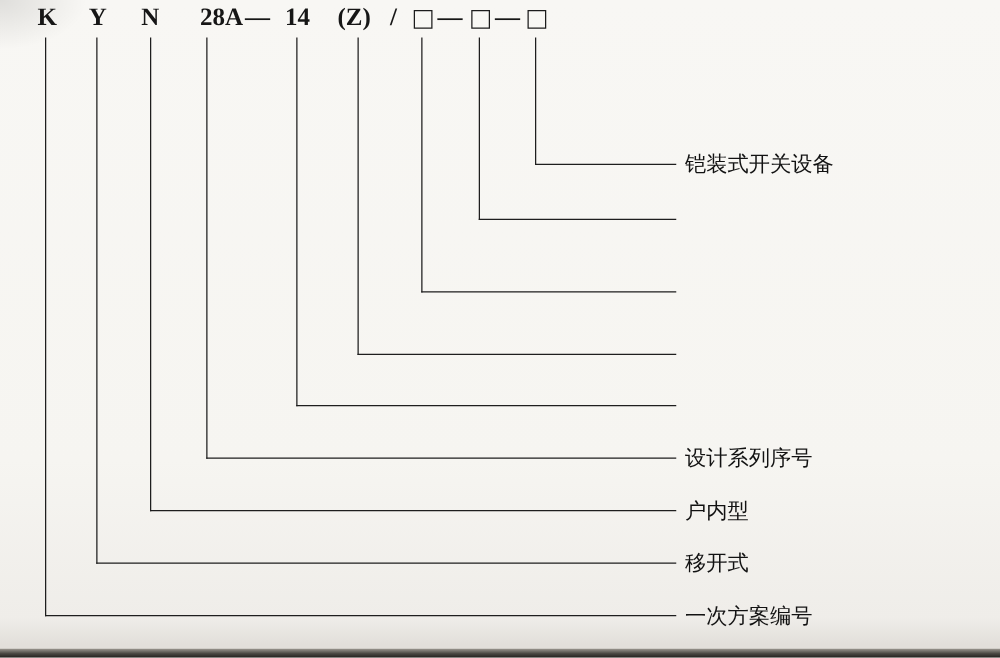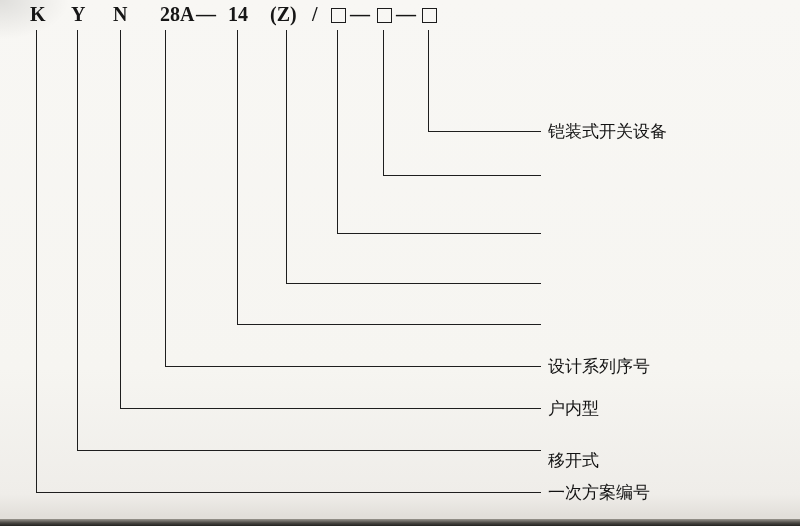--- a/index.html
+++ b/index.html
@@ -72,17 +72,17 @@
   <div class="connector" style="left:286px;top:30px;width:254px;height:253px"></div>
   <div class="connector" style="left:237px;top:30px;width:303px;height:294px"></div>
   <div class="connector" style="left:165px;top:30px;width:375px;height:336px"></div>
   <div class="connector" style="left:120px;top:30px;width:420px;height:378px"></div>
   <div class="connector" style="left:77px;top:30px;width:463px;height:420px"></div>
   <div class="connector" style="left:36px;top:30px;width:504px;height:462px"></div>
 
   <div class="label" style="top:119px">铠装式开关设备</div>
   <div class="label" style="top:396px">户内型</div>
   <div class="label" style="top:354px">设计系列序号</div>
-  <div class="label" style="top:448px">移开式</div>
+  <div class="label" style="top:438px">移开式</div>
   <div class="label" style="top:480px">一次方案编号</div>
 
   <div class="photo-edge"></div>
 </div>
 
 </body></html>

